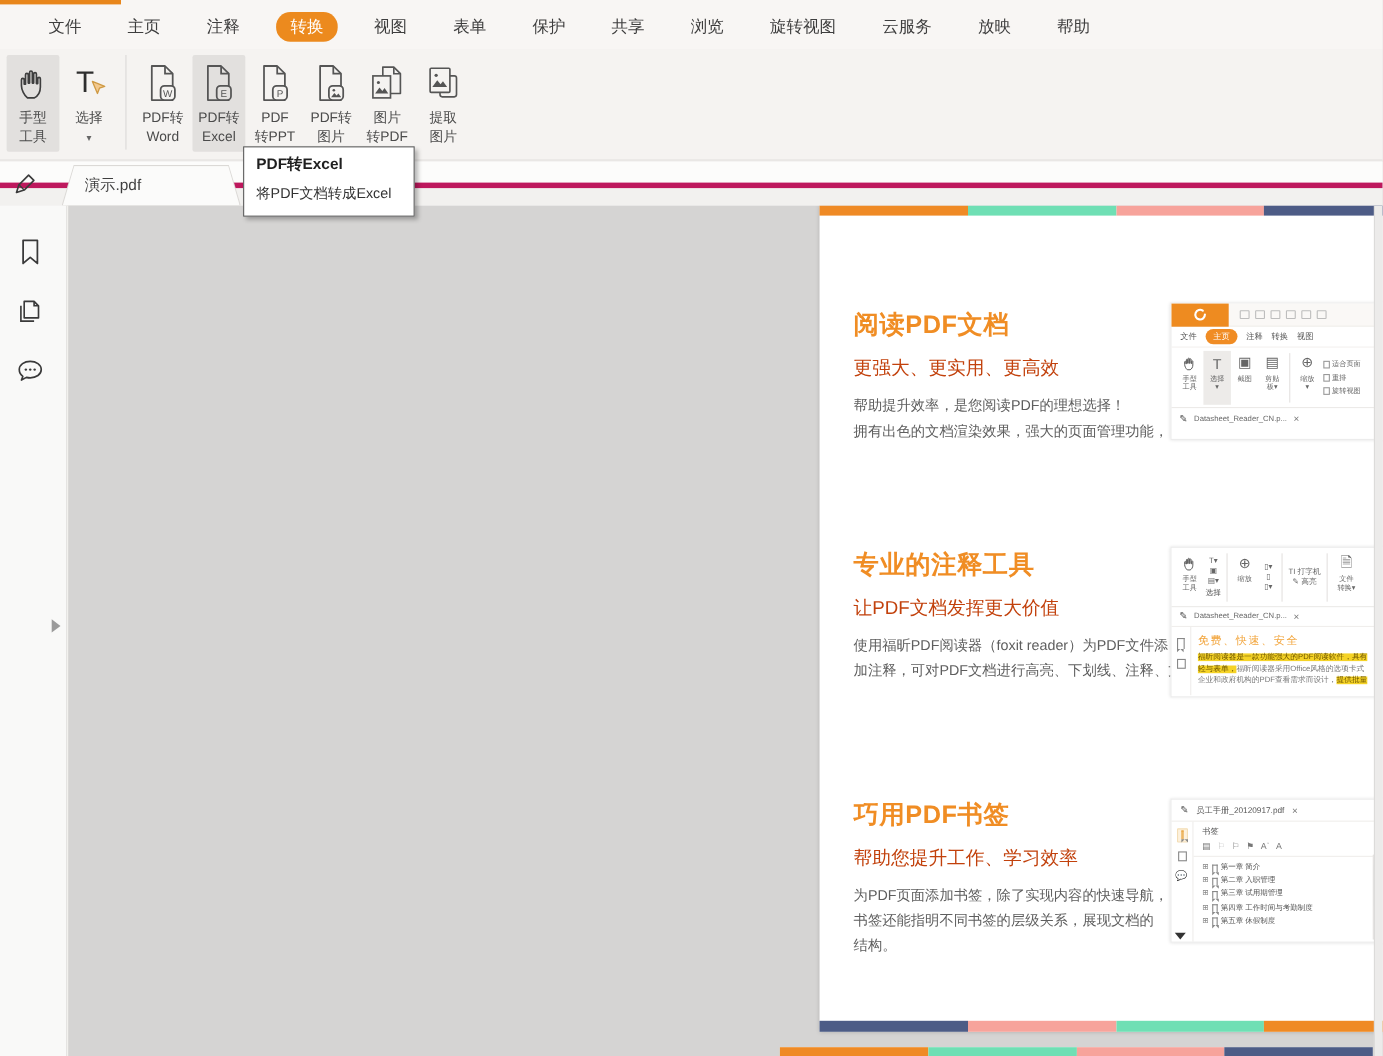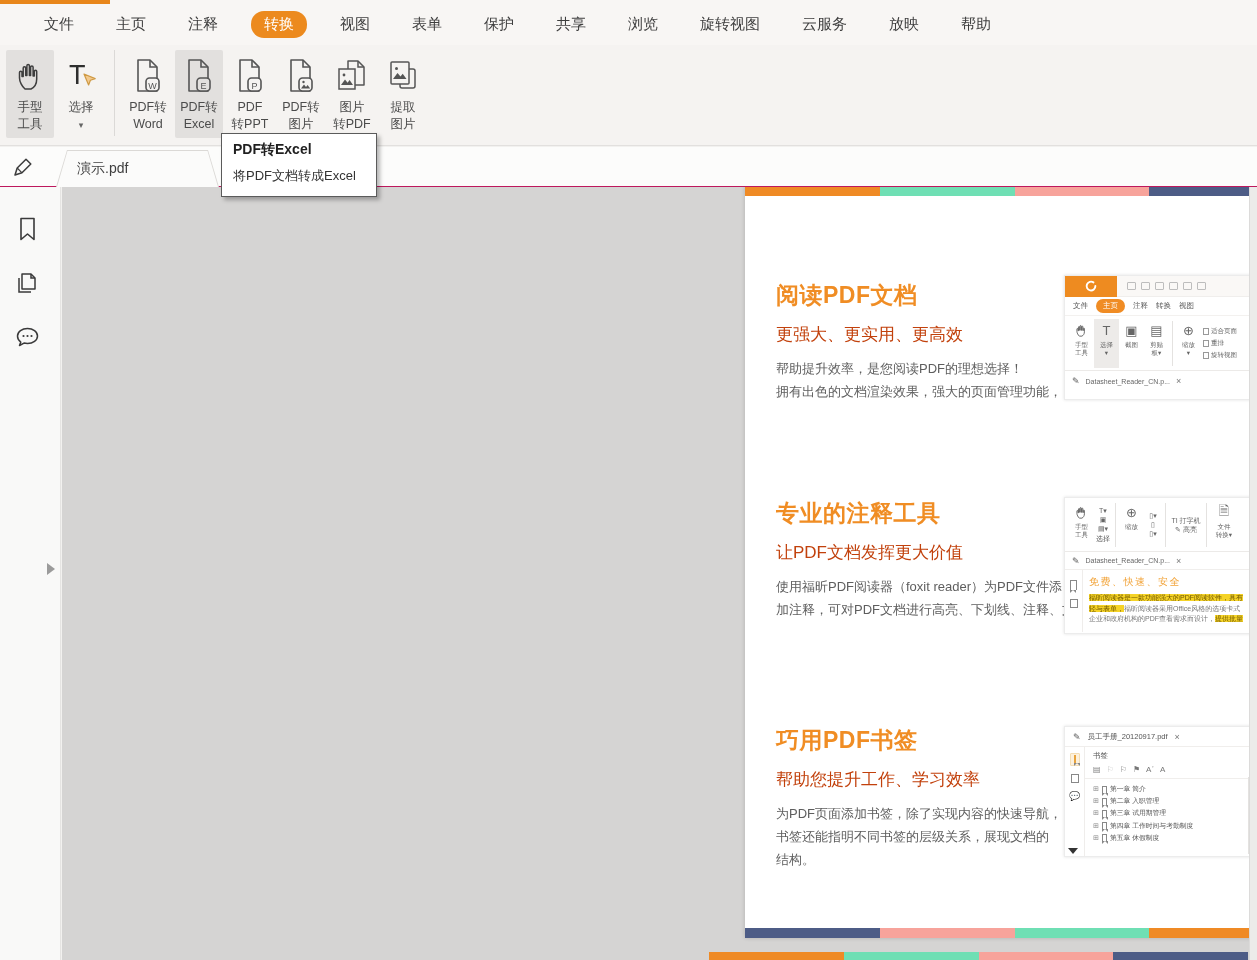--- a/index.html
+++ b/index.html
@@ -17,21 +17,21 @@
   .ribbon { position:absolute; top:45px; left:0; right:0; height:101px; background:#f5f3f1; border-bottom:1px solid #e2e0de; }
   .ribbon-inner { display:flex; align-items:flex-start; padding:5px 0 0 6px; gap:3px; }
   .rbtn { width:48px; height:88px; display:flex; flex-direction:column; align-items:center; padding-top:5px; border-radius:2px; }
   .rbtn.selected, .rbtn.hovered { background:#e2e0de; }
   .ricon { height:42px; display:flex; align-items:center; justify-content:center; }
   .rlabel { font-size:12.5px; color:#4b4b4b; line-height:17px; text-align:center; margin-top:2px; }
   .vsep { width:1px; height:86px; background:#dbd9d7; margin:0 6px; }
   .caret { font-size:9px; color:#666; }
 
   
-  .tabbar { position:absolute; top:147px; left:0; right:0; height:40px; background:#fcfcfb; border-bottom:1px solid #be185d; }
+  .tabbar { position:absolute; top:147px; left:0; right:0; height:24px; background:#fcfcfb; border-bottom:5px solid #be185d; }
   .tab-pencil { position:absolute; left:11px; top:8px; }
   .tab-outer { position:absolute; left:56px; top:3px; width:163px; height:37px; background:#dbd9d6; clip-path:polygon(11px 0, 152px 0, 163px 37px, 0 37px); }
   .tab-inner { position:absolute; left:1px; top:1px; width:161px; height:36px; background:#fbfbfa; clip-path:polygon(10.5px 0, 150.5px 0, 161px 36px, 0 36px); }
   .tab-title { padding:9px 0 0 20px; font-size:14px; color:#3f3f3f; }
 
   
   .tooltip { position:absolute; left:221px; top:133px; width:156px; height:64px; background:#fff; border:1px solid #5b5b5b; box-shadow:3px 3px 4px rgba(0,0,0,.28); z-index:50; padding:7px 11px; }
   .tooltip-title { font-size:14px; font-weight:bold; color:#1f1f1f; }
   .tooltip-desc { font-size:13px; color:#333; margin-top:8px; }
 

